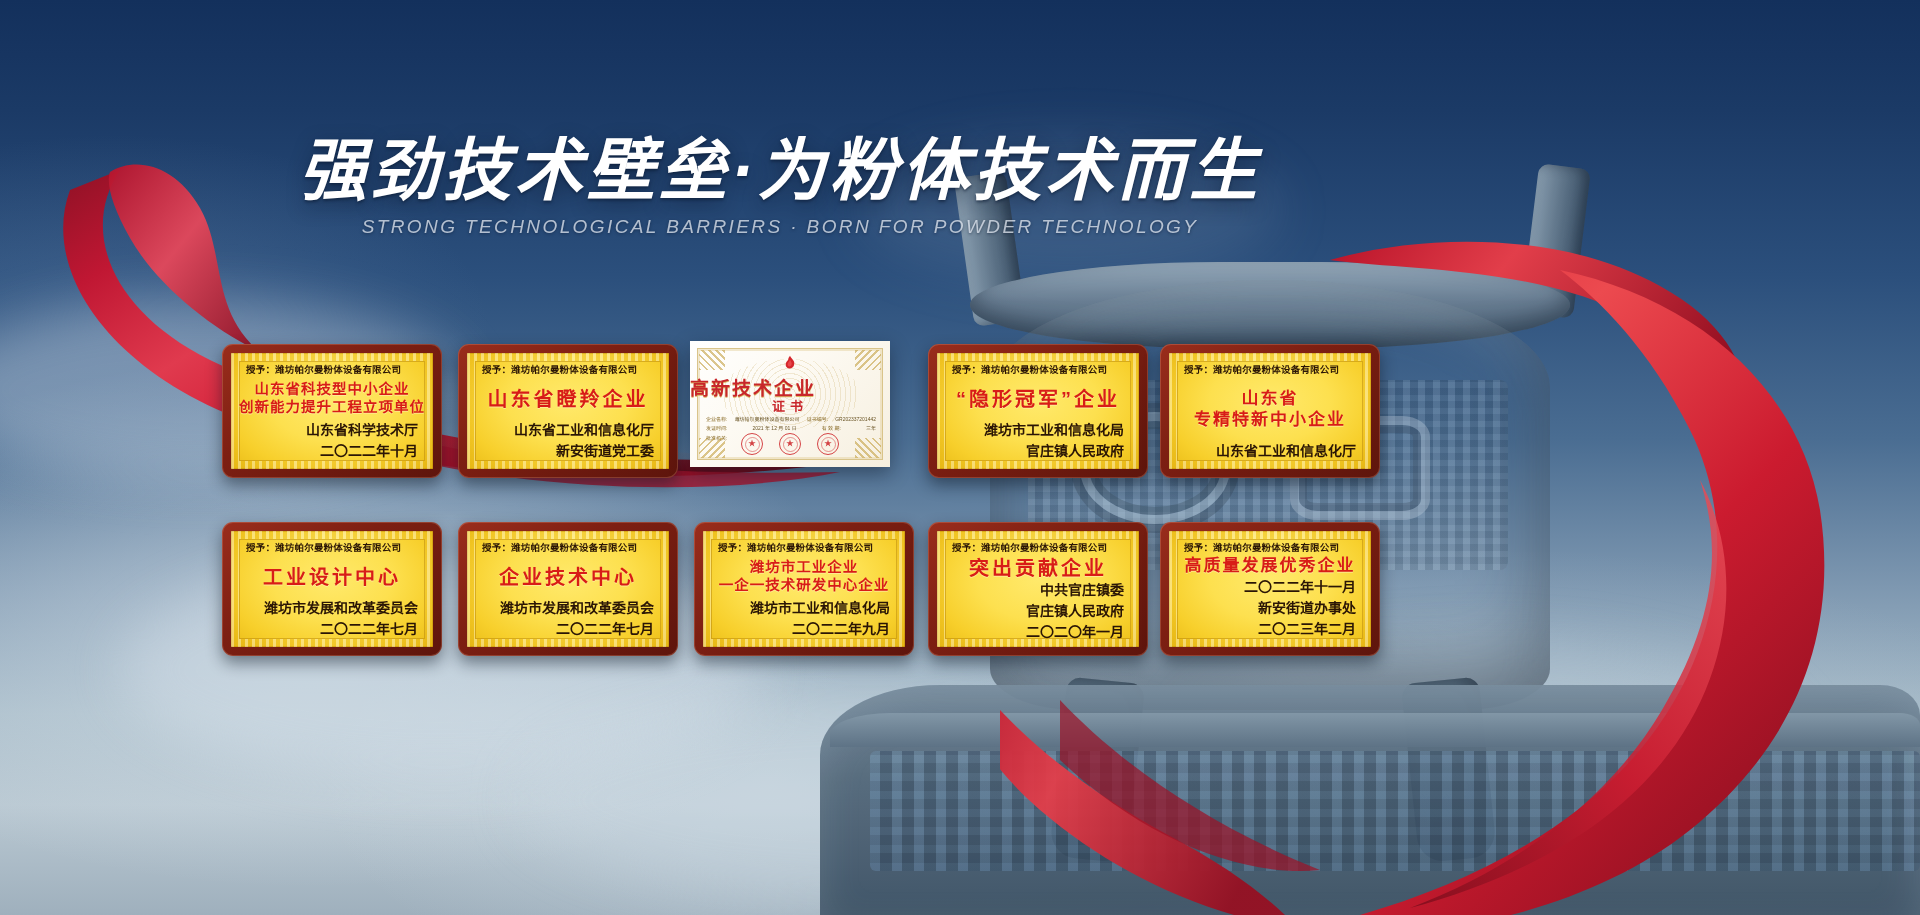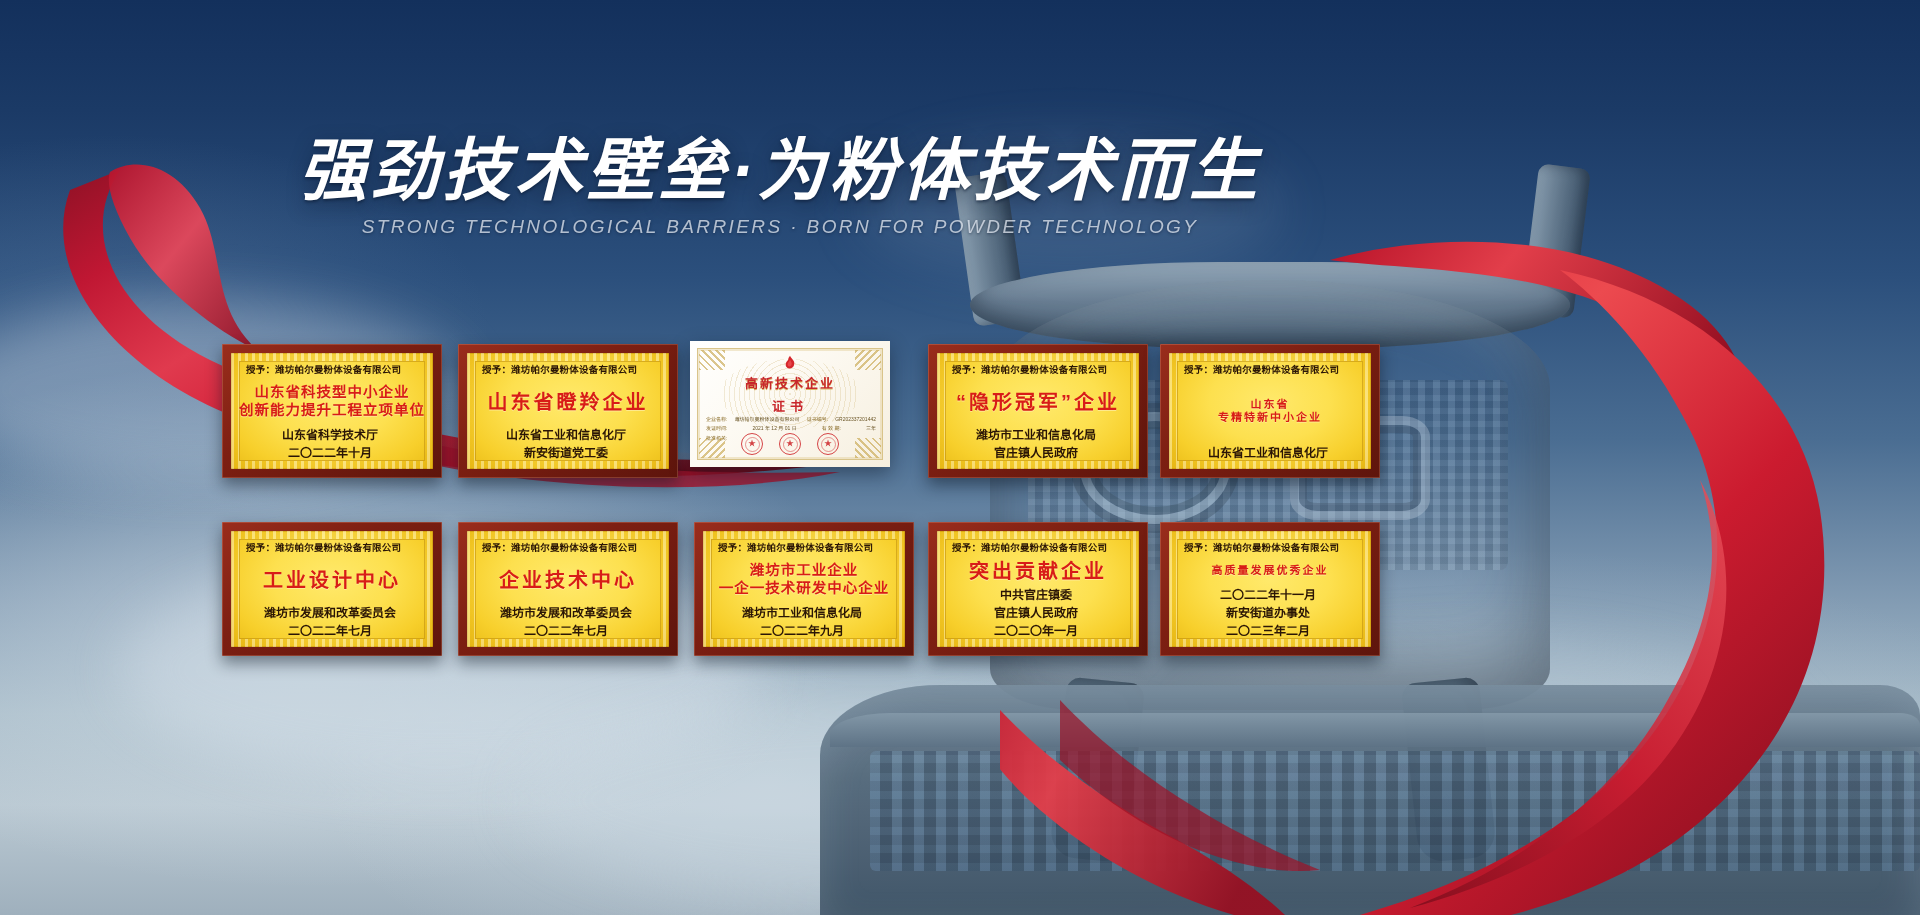--- a/index.html
+++ b/index.html
@@ -208,21 +208,21 @@
   }
   .prow {
     position:relative;
     height:148px;
     margin-bottom:24px;
   }
 
   .plaque {
     position:absolute;
     width:220px; height:134px;
-    border-radius:1px;
+    border-radius:11px;
     
     background:linear-gradient(145deg,#9a2d1c 0%, #7d1f12 40%, #5e150c 100%);
     padding:9px;
     box-shadow:
       0 7px 16px rgba(10,20,34,.48),
       inset 0 0 0 1px rgba(255,190,160,.22);
   }
   .plaque-inner {
     position:relative;
     width:100%; height:100%;
@@ -281,28 +281,28 @@
     align-items:center;
     text-align:center;
     color:#d81c17;
     font-weight:bold;
     font-family:Liberation Sans, sans-serif;
     line-height:1.22;
     text-shadow:0 1px 0 rgba(255,238,170,.7);
   }
   .pl-title span { display:block; white-space:nowrap; }
   .pl-t-lg  { font-size:20px; letter-spacing:3px; }
-  .pl-t-md  { font-size:11px; letter-spacing:2px; }
+  .pl-t-md  { font-size:17px; letter-spacing:2px; }
   .pl-t-sm  { font-size:14.5px; letter-spacing:1px; }
 
   .pl-issuer {
     position:relative;
     z-index:2;
-    text-align:center;
-    font-size:12px;
+    text-align:right;
+    font-size:14px;
     color:#2a1505;
     font-weight:bold;
     line-height:1.5;
     padding-right:4px;
     white-space:nowrap;
   }
 
   
   .certificate {
     position:absolute;
@@ -342,25 +342,24 @@
   .cert-flame {
     position:absolute;
     left:50%; top:14px;
     transform:translateX(-50%);
     width:18px; height:18px;
     z-index:3;
   }
   .cert-title {
     position:absolute;
     left:0; right:0; top:32px;
-    text-align:center;
     z-index:3;
     font-family:Liberation Serif, serif;
     font-weight:bold;
-    font-size:13px;
+    font-size:19px;
     letter-spacing:2px;
     color:#c8262b;
     text-shadow:0 1px 0 rgba(214,176,80,.85);
   }
   .cert-sub {
     position:absolute;
     left:0; right:0; top:55px;
     text-align:center;
     z-index:3;
     font-family:"Liberation Serif","DejaVu Serif",serif;

